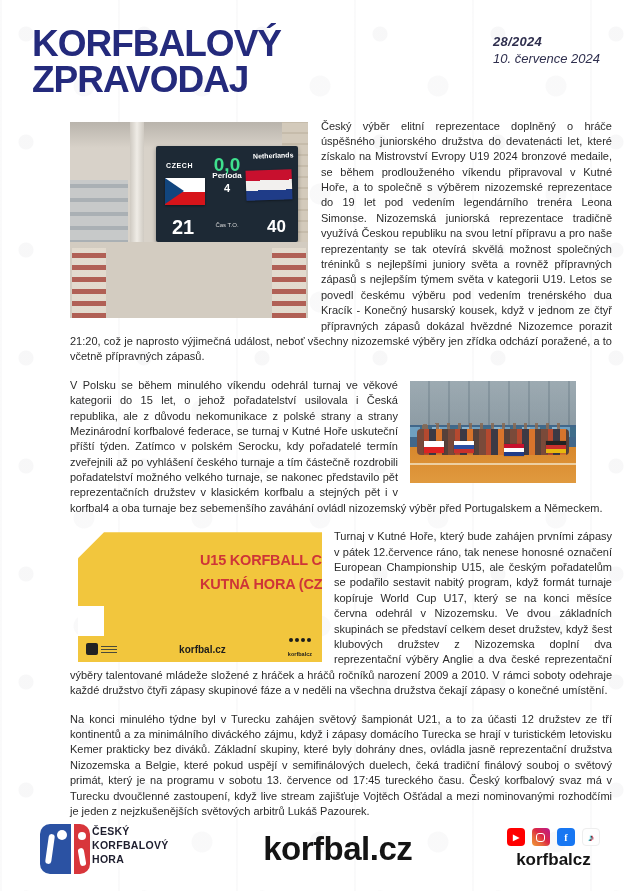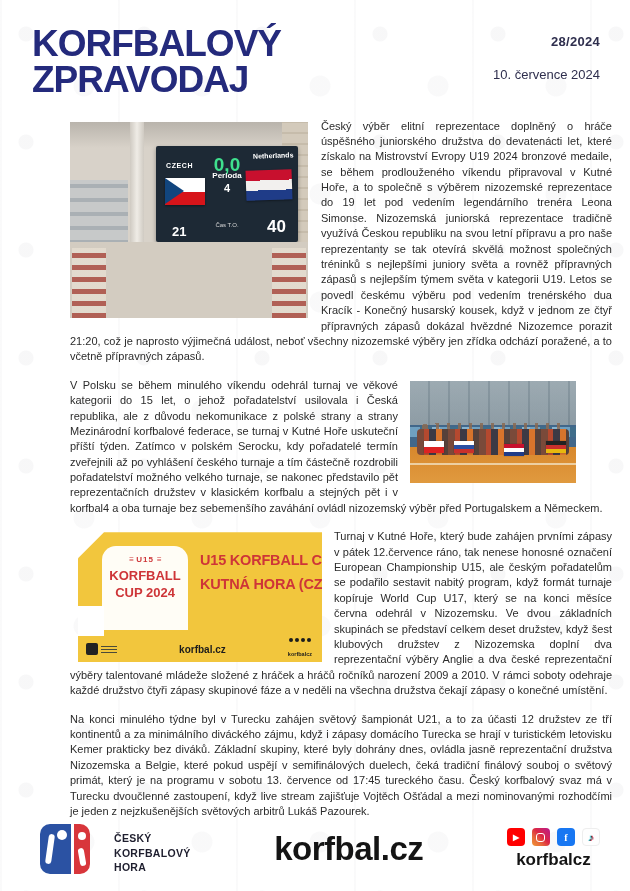--- a/index.html
+++ b/index.html
@@ -16,23 +16,23 @@
       radial-gradient(circle at 26px 34px, rgba(40,40,60,0.035) 0 7px, rgba(40,40,60,0.0) 8px),
       radial-gradient(circle at 84px 86px, rgba(40,40,60,0.028) 0 10px, rgba(40,40,60,0.0) 11px),
       linear-gradient(90deg, rgba(40,40,60,0.025) 0 2px, transparent 2px);
     background-size: 118px 108px, 118px 108px, 118px 36px;
     background-repeat: repeat, repeat, repeat;
   }
 
   
   header { position:relative; display:flex; justify-content:space-between; padding:26px 30px 0 32px; }
   .masthead { color:#242a7c; font-weight:800; font-size:37px; line-height:0.98; letter-spacing:-1px; }
-  .issue-block { text-align:right; padding-top:8px; color:#2f2f4e; }
+  .issue-block { padding-top:8px; color:#2f2f4e;font-style:italic; }
   .issue-no { font-size:13px; font-weight:700; letter-spacing:0.3px; }
-  .issue-date { font-size:13px; margin-top:18px; }
+  .issue-date { font-size:13px; margin-top:2px; }
 
   
   main { position:relative; padding:20px 18px 0 70px; }
   section.story { margin-bottom:13px; display:flow-root; }
   section.story p { font-size:11px; line-height:1.40; text-align:justify; color:#2b2b2b; }
 
   
   .photo1 {
     float:left; width:238px; height:196px; margin:3px 13px 5px 0;
     position:relative; overflow:hidden; background:#d8d2c9;
@@ -53,21 +53,21 @@
     color:#3fe08e; font-size:19px; font-weight:800; }
   .b-period-label { position:absolute; left:0; right:0; top:25px; text-align:center; font-size:8px; font-weight:700; }
   .b-period { position:absolute; left:0; right:0; top:36px; text-align:center; font-size:11px; font-weight:800; }
   .flag { position:absolute; box-shadow:0 1px 2px rgba(0,0,0,.4); }
   .flag-cz { left:9px; top:32px; width:40px; height:27px;
     background:linear-gradient(180deg,#fff 0 50%, #d7141a 50% 100%); }
   .flag-cz::before { content:""; position:absolute; left:0; top:0;
     border-top:13.5px solid transparent; border-bottom:13.5px solid transparent; border-left:19px solid #11457e; }
   .flag-nl { right:6px; top:24px; width:46px; height:30px;
     background:linear-gradient(180deg,#c8102e 0 34%, #f2f0ee 34% 67%, #1f3c88 67% 100%); transform:rotate(-2deg); }
-  .b-score-home { position:absolute; left:16px; bottom:3px; font-size:13px; font-weight:800; }
+  .b-score-home { position:absolute; left:16px; bottom:3px; font-size:20px; font-weight:800; }
   .b-score-away { position:absolute; right:12px; bottom:5px; font-size:17px; font-weight:800; }
   .b-to { position:absolute; left:0; right:0; bottom:14px; text-align:center; font-size:6px; color:#d6d6d6; }
   .p1-lowwall { position:absolute; left:0; right:0; bottom:0; height:76px; background:#d3ccc1; }
   .ladder { position:absolute; bottom:0; width:34px; height:70px;
     background:repeating-linear-gradient(0deg,#a8453a 0 5px,#e6ded1 5px 12px); opacity:.8; }
   .ladder.left { left:2px; } .ladder.right { right:2px; }
   .players { position:absolute; left:50%; transform:translateX(-50%); bottom:0; width:160px; height:62px; }
   .person { position:absolute; bottom:0; width:26px; }
   .person .head { width:13px; height:13px; border-radius:50%; background:#c99b76; margin:0 auto 1px; }
   .person .torso { width:24px; height:34px; margin:0 auto; background:#cf3430; border-radius:8px 8px 0 0; }
@@ -118,21 +118,21 @@
   .strip-logo .lines i { display:block; width:16px; height:1.5px; background:#4a4a3a; margin:1.5px 0; }
   .strip-site { font-size:10px; font-weight:800; color:#1c1c1c; }
   .strip-social { text-align:center; }
   .strip-social .dots { display:flex; gap:2px; justify-content:center; }
   .strip-social .dots i { width:4px; height:4px; border-radius:50%; background:#1c1c1c; }
   .strip-social .handle { font-size:5.5px; font-weight:700; color:#1c1c1c; margin-top:1px; }
 
   
   footer { position:absolute; left:0; right:0; bottom:0; height:74px;
     display:flex; align-items:center; justify-content:space-between; padding:0 30px 10px 40px; background:transparent; }
-  .org { display:flex; align-items:flex-end; gap:24px; }
+  .org { display:flex; align-items:flex-start; gap:2px; }
   .logo-cks { position:relative; width:50px; height:50px; }
   .logo-blue { position:absolute; left:0; top:0; width:31px; height:50px; background:#2b52a3; border-radius:10px 0 0 10px; }
   .logo-blue::before { content:""; position:absolute; right:4px; top:6px; width:10px; height:10px; border-radius:50%; background:#fff; }
   .logo-blue::after { content:""; position:absolute; left:7px; top:10px; width:6px; height:30px; background:#fff; border-radius:3px; transform:rotate(8deg); }
   .logo-red { position:absolute; right:0; top:0; width:16px; height:50px; background:#d8363b; border-radius:0 10px 10px 0; }
   .logo-red::before { content:""; position:absolute; left:4px; top:8px; width:8px; height:8px; border-radius:50%; background:#fff; }
   .logo-red::after { content:""; position:absolute; left:5px; bottom:8px; width:6px; height:18px; background:#fff; border-radius:3px; transform:rotate(-10deg); }
   .org-name { font-size:10.5px; font-weight:800; color:#1e1e2e; line-height:1.35; letter-spacing:.3px; }
   .site-big { font-size:33px; font-weight:800; color:#141414; letter-spacing:-0.5px; }
   .social { text-align:center; }
@@ -210,29 +210,20 @@
         <span class="mini-flag mf-pl"></span>
         <span class="mini-flag mf-ru"></span>
         <span class="mini-flag mf-nl"></span>
         <span class="mini-flag mf-de"></span>
       </figure>
       <p>V Polsku se během minulého víkendu odehrál turnaj ve věkové kategorii do 15 let, o jehož pořadatelství usilovala i Česká republika, ale z důvodu nekomunikace z polské strany a strany Mezinárodní korfbalové federace, se turnaj v Kutné Hoře uskuteční příští týden. Zatímco v polském Serocku, kdy pořadatelé termín zveřejnili až po vyhlášení českého turnaje a tím částečně rozdrobili pořadatelství možného velkého turnaje, se nakonec představilo pět reprezentačních družstev v klasickém korfbalu a stejných pět i v korfbal4 a oba turnaje bez sebemenšího zaváhání ovládl nizozemský výběr před Portugalskem a Německem.</p>
     </section>
 
     <section class="story">
       <aside class="banner">
-        <div class="korf-badge">
-          <div class="u15">
-            <span class="bars">≡</span>
-            <span>U15</span>
-            <span class="bars">≡</span>
-          </div>
-          <div class="kb-line">KORFBALL</div>
-          <div class="kb-line">CUP 2024</div>
-        </div>
         <div class="banner-title">
           <div>U15 KORFBALL CUP</div>
           <div>KUTNÁ HORA (CZE)</div>
         </div>
         <div class="banner-strip">
           <span class="strip-logo">
             <span class="sq"></span>
             <span class="lines">
                 <i></i>
                 <i></i>

